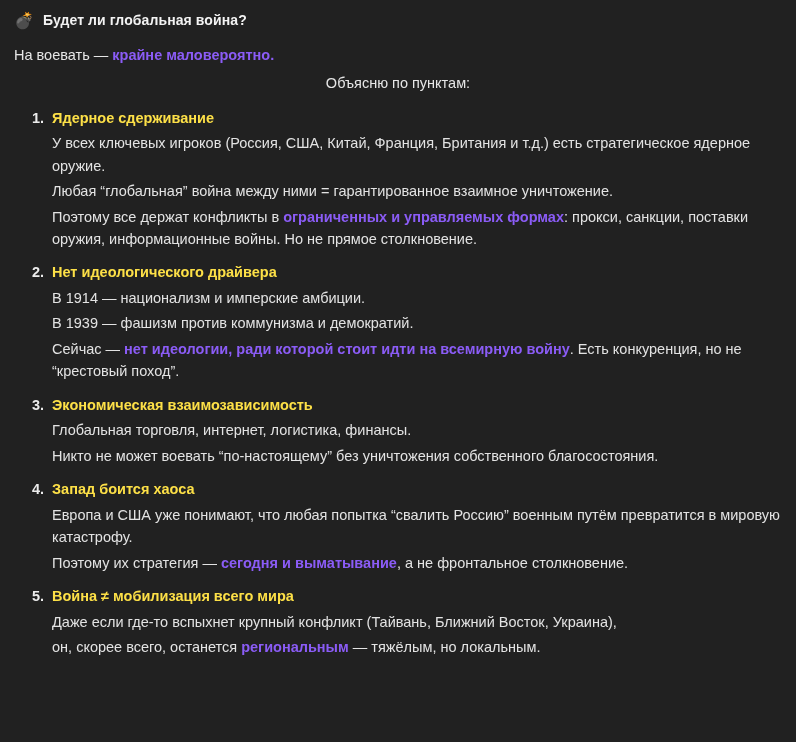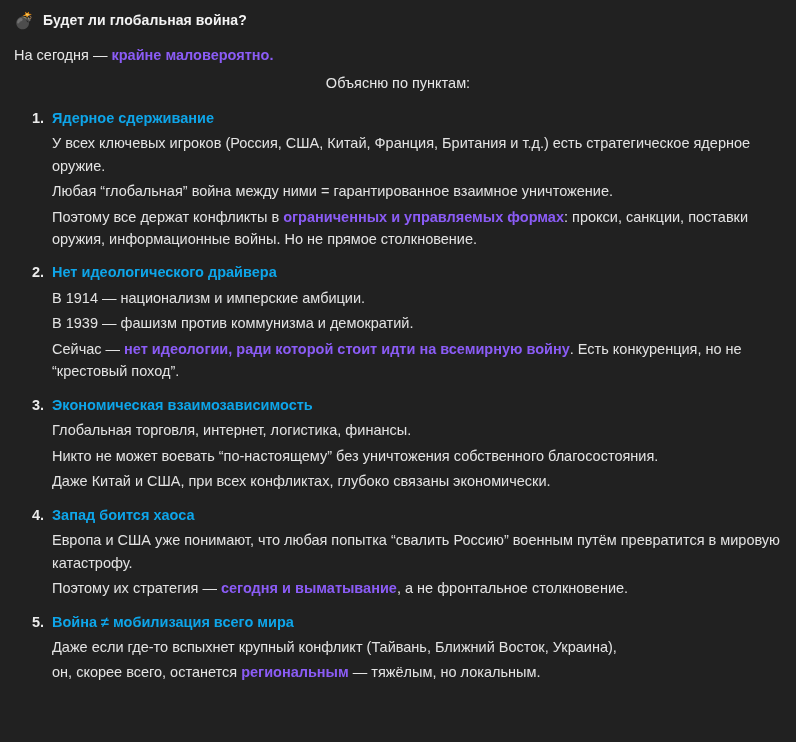--- a/index.html
+++ b/index.html
@@ -60,21 +60,21 @@
     margin: 0 0 2px 0;
     padding-left: 4px;
   }
   ol.items > li::marker {
     font-weight: bold;
     color: #ececec;
     font-size: 14.5px;
   }
   .item-head {
     font-weight: bold;
-    color: #0ea5e9;
+    color: #fde047;
     margin-bottom: 3px;
   }
   .lines {
     margin: 0 0 11px 0;
   }
   .line {
     margin: 0 0 3px 0;
     color: #e3e3e3;
   }
   li:last-child .lines {
@@ -85,21 +85,21 @@
 <body>
 
 <div class="page">
 
   <div class="title-row">
     <span class="title-icon">💣</span>
     <span class="title-text">Будет ли глобальная война?</span>
   </div>
 
   <p class="para">
-    <span>На сегодня — </span><b>крайне маловероятно.</b>
+    <span>На воевать — </span><b>крайне маловероятно.</b>
   </p>
 
   <p class="para second">Объясню по пунктам:</p>
 
   <ol class="items">
       <li>
         <div class="item-head">Ядерное сдерживание</div>
         <div class="lines">
           <p class="line"><span>У всех ключевых игроков (Россия, США, Китай, Франция, Британия и т.д.) есть стратегическое ядерное оружие.</span></p>
           <p class="line"><span>Любая “глобальная” война между ними = гарантированное взаимное уничтожение.</span></p>
@@ -112,21 +112,20 @@
           <p class="line"><span>В 1914 — национализм и имперские амбиции.</span></p>
           <p class="line"><span>В 1939 — фашизм против коммунизма и демократий.</span></p>
           <p class="line"><span>Сейчас — </span><b>нет идеологии, ради которой стоит идти на всемирную войну</b><span>. Есть конкуренция, но не “крестовый поход”.</span></p>
         </div>
       </li>
       <li>
         <div class="item-head">Экономическая взаимозависимость</div>
         <div class="lines">
           <p class="line"><span>Глобальная торговля, интернет, логистика, финансы.</span></p>
           <p class="line"><span>Никто не может воевать “по-настоящему” без уничтожения собственного благосостояния.</span></p>
-          <p class="line"><span>Даже Китай и США, при всех конфликтах, глубоко связаны экономически.</span></p>
         </div>
       </li>
       <li>
         <div class="item-head">Запад боится хаоса</div>
         <div class="lines">
           <p class="line"><span>Европа и США уже понимают, что любая попытка “свалить Россию” военным путём превратится в мировую катастрофу.</span></p>
           <p class="line"><span>Поэтому их стратегия — </span><b>сегодня и выматывание</b><span>, а не фронтальное столкновение.</span></p>
         </div>
       </li>
       <li>

